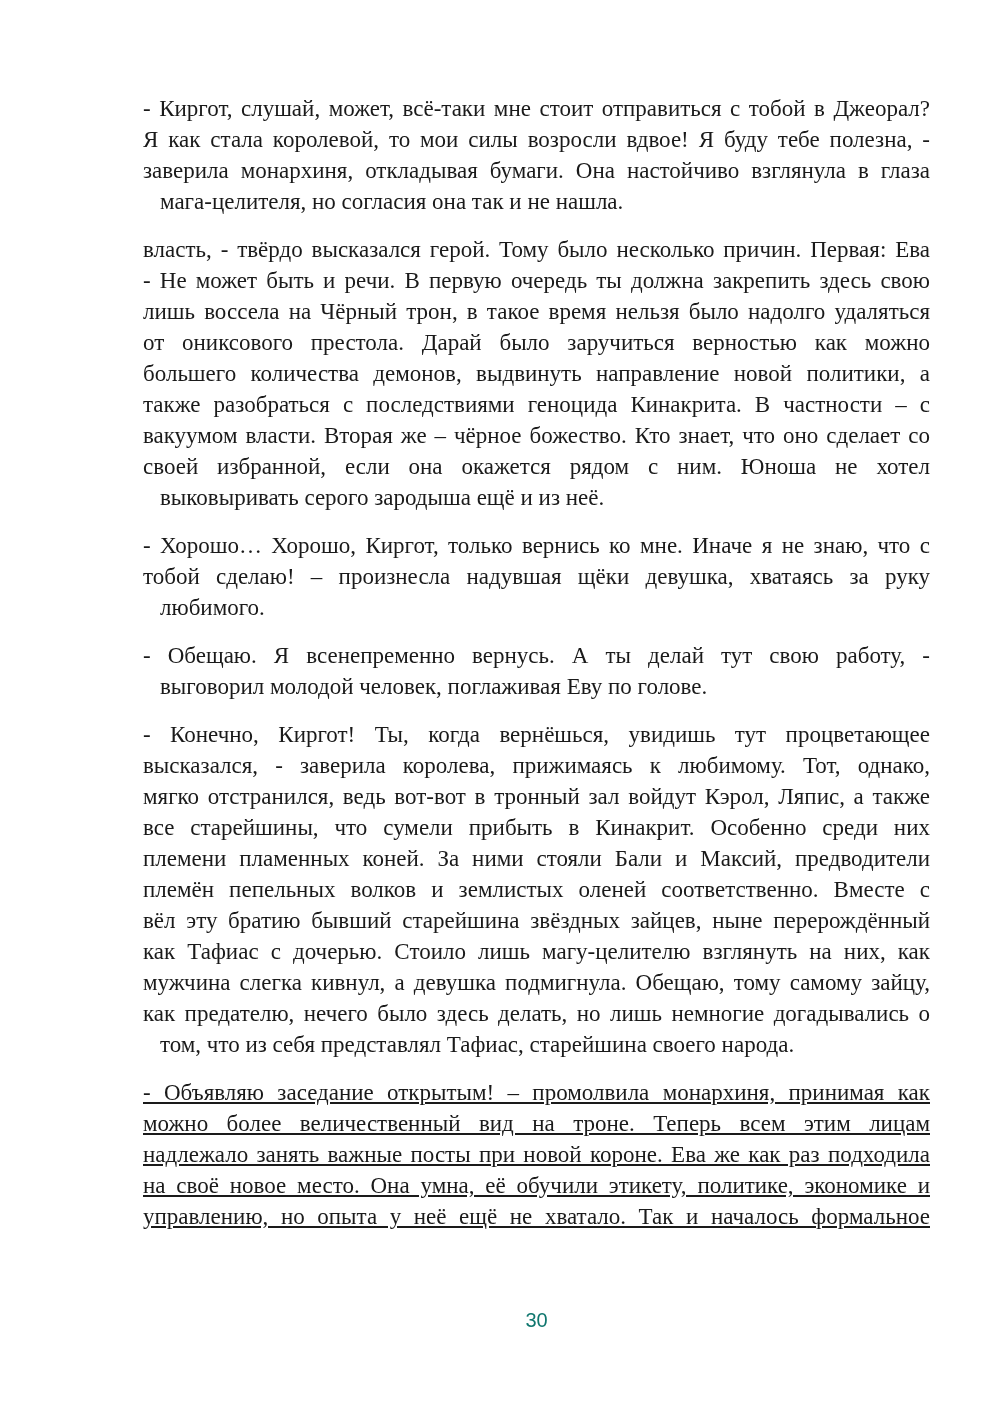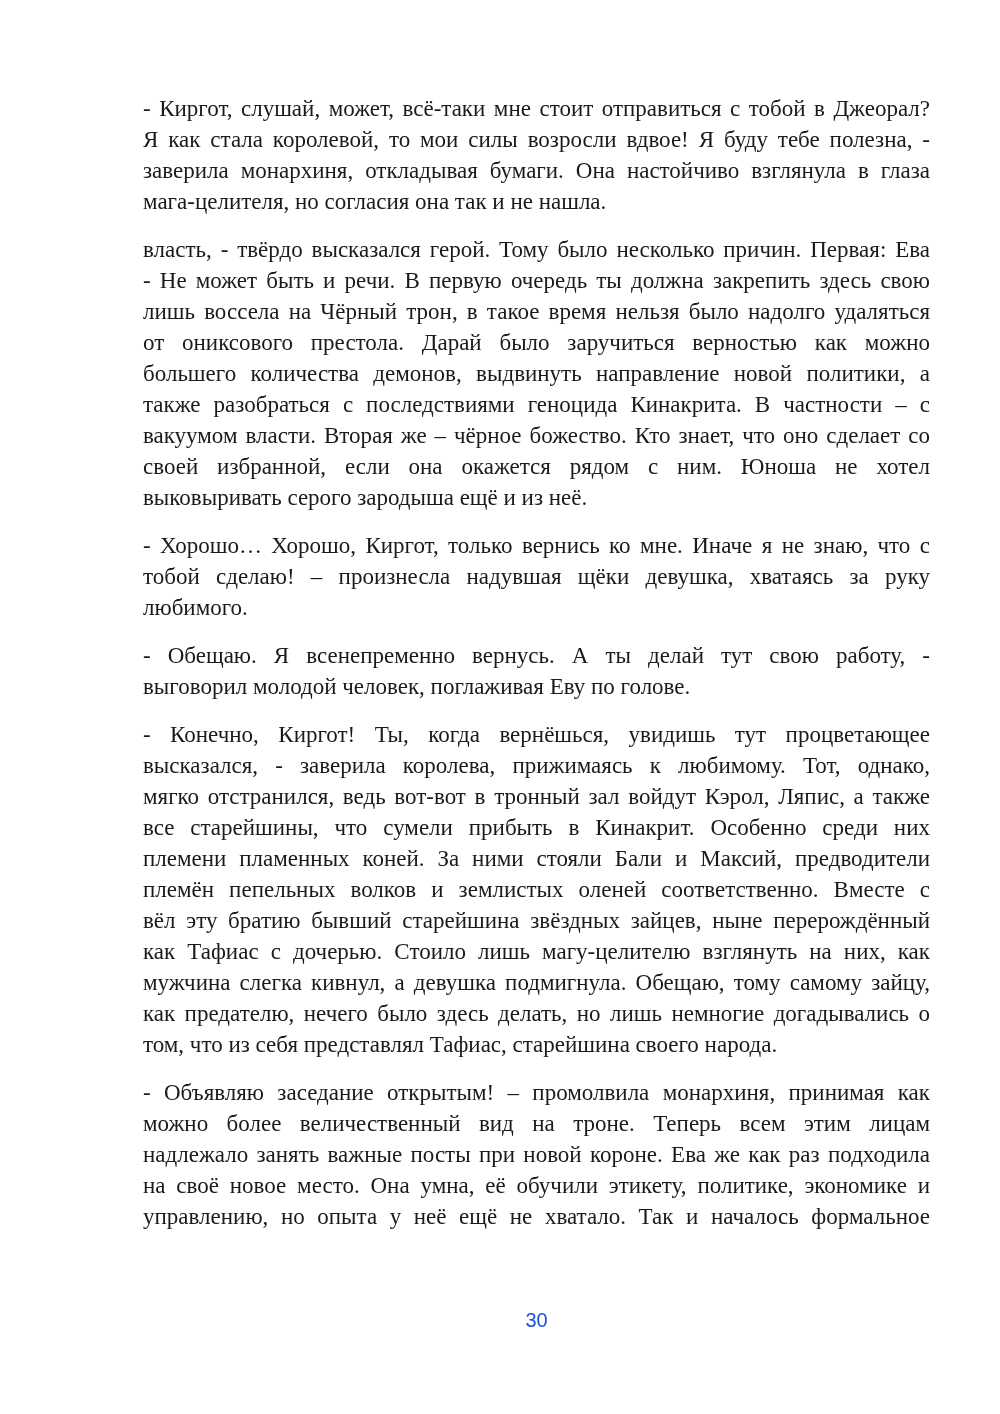--- a/index.html
+++ b/index.html
@@ -22,40 +22,42 @@
     font-family: "Liberation Serif", "DejaVu Serif", serif;
     font-size: 23px;
     line-height: 31px;
     color: #1a1a1a;
   }
   .paragraph {
     margin: 0 0 17px 0;
   }
   .paragraph:last-child {
     margin-bottom: 16px;
+    text-decoration: underline;
   }
   .line {
     text-align: justify;
     text-align-last: justify;
     -moz-text-align-last: justify;
   }
   .line-last {
     text-align-last: left;
+    margin-left: 17px;
     -moz-text-align-last: left;
   }
   .footer {
     position: absolute;
     left: 143px;
     top: 1306px;
     width: 787px;
     text-align: center;
     font-family: "Liberation Sans", "DejaVu Sans", sans-serif;
     font-size: 20px;
     line-height: 28px;
-    color: #1d4ed8;
+    color: #0f766e;
   }
 </style>
 </head>
 <body>
 
 <div class="page">
   <div class="text-column">
       <div class="paragraph">
         <div class="line">- Киргот, слушай, может, всё-таки мне стоит отправиться с тобой в Джеорал?</div>
         <div class="line">Я как стала королевой, то мои силы возросли вдвое! Я буду тебе полезна, -</div>

